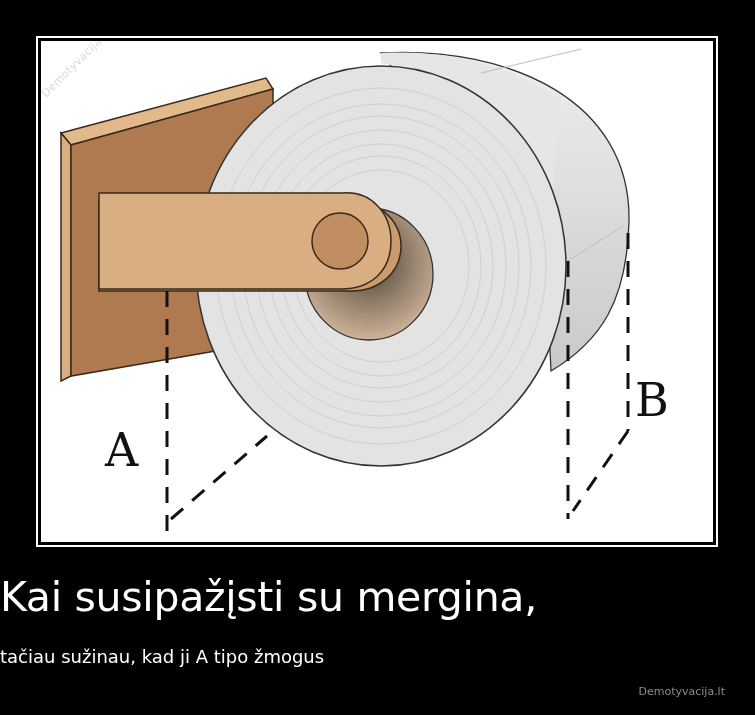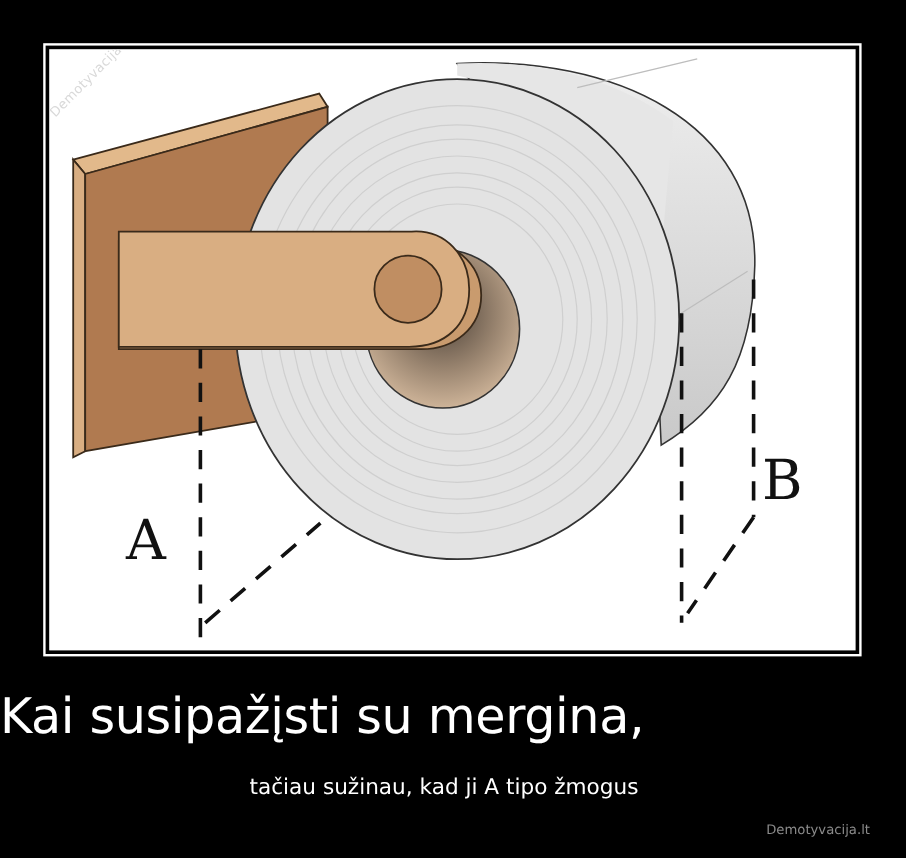--- a/index.html
+++ b/index.html
@@ -17,22 +17,22 @@
     .poster-image svg { position: absolute; left: 0; top: 0; }
     .watermark-diag {
       position: absolute; left: -2px; top: 50px; transform: rotate(-45deg); transform-origin: left top;
       color: #d9d9d9; font-size: 11px; letter-spacing: 0.3px;
     }
     .headline {
       position: absolute; left: 0; top: 572px; width: 755px; text-align: left;
       color: #ffffff; font-size: 41px; line-height: 50px; letter-spacing: -0.3px;
     }
     .subline {
-      position: absolute; left: 0; top: 645px; width: 684px; text-align: center;
-      color: #ffffff; font-size: 18px; line-height: 24px; padding-left: 28px;
+      position: absolute; left: 0; top: 645px; width: 684px; 
+      color: #ffffff; font-size: 18px; line-height: 24px;
     }
     .site-credit {
       position: absolute; right: 30px; top: 685px; color: #8a8a8a; font-size: 11px;
     }
     .label-letter { font-family: "DejaVu Serif", serif; }
   </style>
 </head>
 <body>
 
 <div class="poster-frame">

